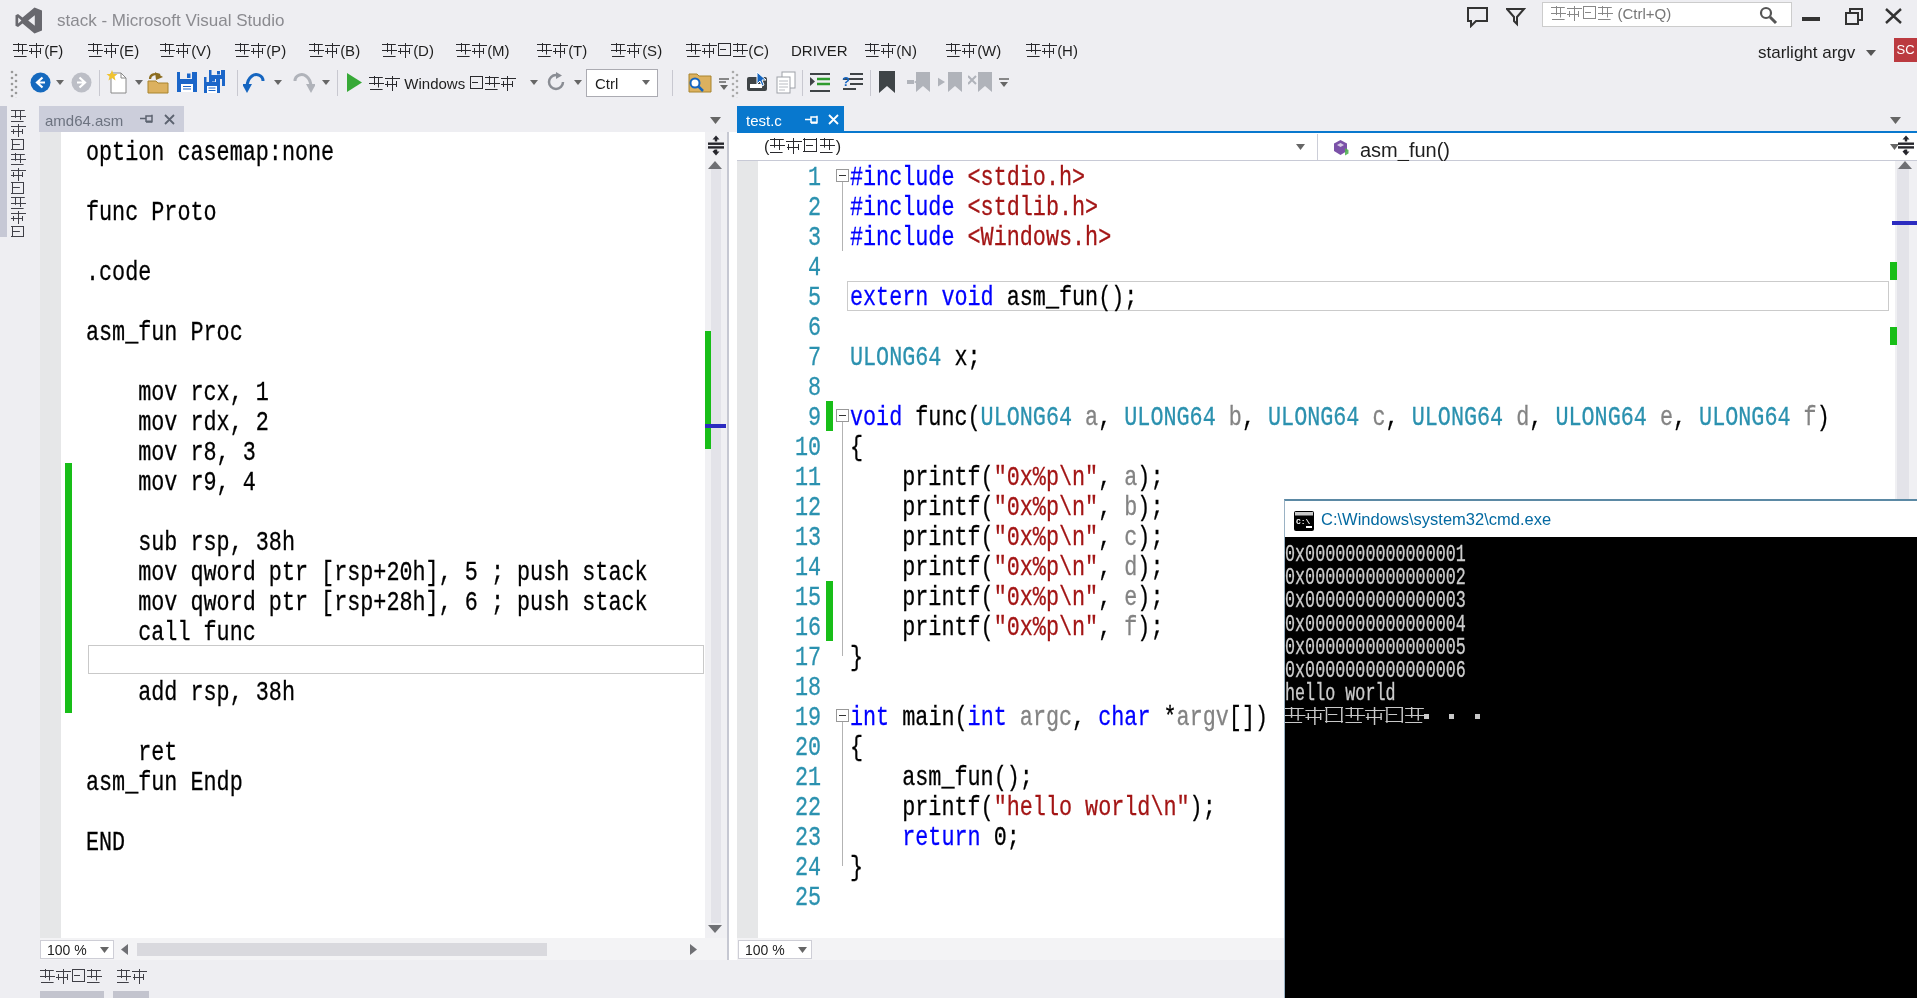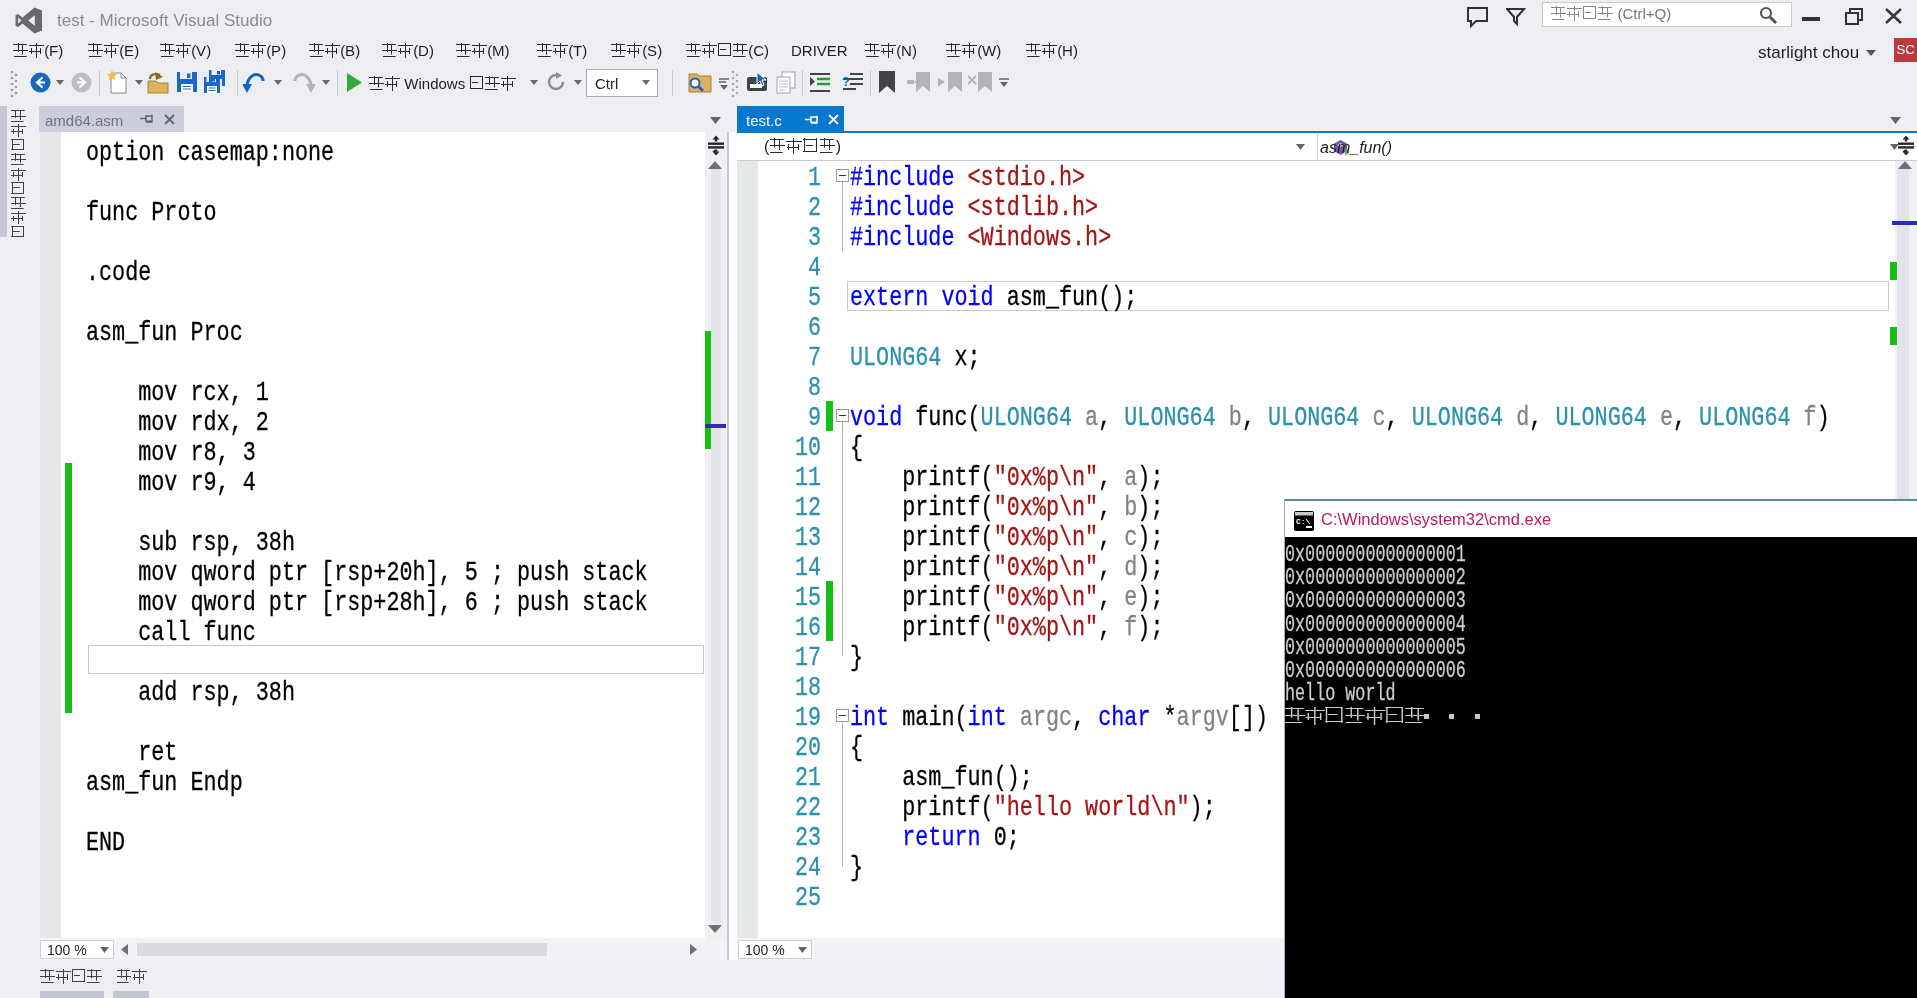--- a/index.html
+++ b/index.html
@@ -32,21 +32,21 @@
 .p{color:#838383;}
 .ln{color:#2b91af;}
 
 .ui{font-size:15px;color:#1e1e1e;white-space:nowrap;}
 </style></head>
 <body>
 
 <svg class="abs" style="left:15px;top:7px" width="28" height="27" viewBox="0 0 28 27">
 <path fill="#68686e" d="M19.5 0.5 L27 3.5 L27 23.5 L19.5 26.5 L7.5 16.5 L3 20 L0.5 18.8 L0.5 8.2 L3 7 L7.5 10.5 Z M3.2 10.5 L3.2 16.5 L6.4 13.5 Z M19.8 8.2 L13.2 13.5 L19.8 18.8 Z"></path>
 </svg>
-<div class="abs" style="left:57px;top:11px;font-size:17px;color:#8b8b90;">test - Microsoft Visual Studio</div>
+<div class="abs" style="left:57px;top:11px;font-size:17px;color:#8b8b90;">stack - Microsoft Visual Studio</div>
 
 <svg class="abs" style="left:1466px;top:6px" width="24" height="22" viewBox="0 0 24 22">
 <path fill="none" stroke="#333" stroke-width="2" d="M2 2 H21 V15 H10 L5 20 V15 H2 Z"></path>
 </svg>
 <svg class="abs" style="left:1506px;top:7px" width="20" height="20" viewBox="0 0 20 20">
 <path fill="none" stroke="#333" stroke-width="2" d="M1 2 H18 L11 10 L11 17 L8 14 L8 10 Z"></path>
 </svg>
 <div class="abs" style="left:1542px;top:2px;width:248px;height:23px;background:#fff;border:1px solid #ccc;"></div>
 <div class="abs zc" style="left:1551px;top:5px;font-size:15px;color:#777;--g:#888;"><span class="z"></span><span class="z v2"></span><span class="z v3"></span><span class="z"></span> (Ctrl+Q)</div>
 <svg class="abs" style="left:1758px;top:5px" width="20" height="20" viewBox="0 0 20 20">
@@ -69,21 +69,21 @@
 <div class="abs ui" style="left:382px;top:42px;--g:#2a2a2e;"><span class="z "></span><span class="z v2"></span>(D)</div>
 <div class="abs ui" style="left:456px;top:42px;--g:#2a2a2e;"><span class="z "></span><span class="z v2"></span>(M)</div>
 <div class="abs ui" style="left:537px;top:42px;--g:#2a2a2e;"><span class="z "></span><span class="z v2"></span>(T)</div>
 <div class="abs ui" style="left:611px;top:42px;--g:#2a2a2e;"><span class="z "></span><span class="z v2"></span>(S)</div>
 <div class="abs ui" style="left:686px;top:42px;--g:#2a2a2e;"><span class="z "></span><span class="z v2"></span><span class="z v3"></span><span class="z "></span>(C)</div>
 <div class="abs ui" style="left:791px;top:42px;--g:#2a2a2e;">DRIVER</div>
 <div class="abs ui" style="left:865px;top:42px;--g:#2a2a2e;"><span class="z "></span><span class="z v2"></span>(N)</div>
 <div class="abs ui" style="left:946px;top:42px;--g:#2a2a2e;"><span class="z "></span><span class="z v2"></span>(W)</div>
 <div class="abs ui" style="left:1026px;top:42px;--g:#2a2a2e;"><span class="z "></span><span class="z v2"></span>(H)</div>
 
-<div class="abs" style="left:1758px;top:43px;font-size:17px;color:#1e1e1e;">starlight chou</div>
+<div class="abs" style="left:1758px;top:43px;font-size:17px;color:#1e1e1e;">starlight argv</div>
 <svg class="abs" style="left:1866px;top:50px" width="10" height="6" viewBox="0 0 10 6">
     <path fill="#555" d="M0 0 H10 L5 6 Z"></path>
   </svg>
 <div class="abs" style="left:1894px;top:38px;width:23px;height:24px;background:#bb3a40;color:#fff;font-size:13px;text-align:center;line-height:24px;">SC</div>
 
 <div id="toolbar"></div>
 
 <div class="abs" style="left:0px;top:106px;width:7px;height:131px;background:#c6c8d5;"></div>
 <div class="abs" id="verttab" style="left:11px;top:108px;--g:#3e3e46;">
     <div class="z " style="display:block;width:15px;height:13px;font-size:15px;margin:1.5px 0 0 0;"></div>
@@ -195,21 +195,21 @@
 <div class="abs" style="left:764px;top:138px;font-size:16px;color:#1e1e1e;--g:#2a2a2e;">(<span class="z"></span><span class="z v2"></span><span class="z v3"></span><span class="z"></span>)</div>
 <svg class="abs" style="left:1296px;top:144px" width="9" height="6" viewBox="0 0 9 6">
     <path fill="#666" d="M0 0 H9 L4.5 6 Z"></path>
   </svg>
 <div class="abs" style="left:1317px;top:134px;width:1px;height:26px;background:#ccced8;"></div>
 <svg class="abs" style="left:1332px;top:139px" width="17" height="17" viewBox="0 0 17 17">
 <path fill="#7b52a8" d="M8.5 1 L15 4.5 L15 12 L8.5 16 L2 12 L2 4.5 Z"></path>
     <path fill="#fff" d="M8.5 4 L12 6 L8.5 8 L5 6 Z" opacity="0.7"></path>
     <path fill="#52b152" d="M13 9 L16.5 11 L16.5 14.5 L13 16.5 Z" opacity="0.9"></path>
 </svg>
-<div class="abs" style="left:1320px;top:139px;font-size:16px;color:#1e1e1e;font-style:italic;">asm_fun()</div>
+<div class="abs" style="left:1360px;top:139px;font-size:20px;color:#1e1e1e;">asm_fun()</div>
 <svg class="abs" style="left:1890px;top:144px" width="9" height="6" viewBox="0 0 9 6">
     <path fill="#666" d="M0 0 H9 L4.5 6 Z"></path>
   </svg>
 <svg class="abs" style="left:1890px;top:117px" width="11" height="7" viewBox="0 0 11 7">
     <path fill="#666" d="M0 0 H11 L5.5 7 Z"></path>
   </svg>
 
 <div class="abs" style="left:737px;top:161px;width:1158px;height:777px;background:#fff;"></div>
 <div class="abs" style="left:737px;top:161px;width:21px;height:777px;background:#e6e7e8;"></div>
 
@@ -307,21 +307,21 @@
 <div class="abs" style="left:113px;top:991px;width:36px;height:7px;background:#c3c4ce;"></div>
 
 <div class="abs" style="left:1284px;top:499px;width:633px;height:499px;background:#000;border-top:2px solid #5b89a4;border-left:1px solid #9ab2c4;box-sizing:border-box;"></div>
 <div class="abs" style="left:1285px;top:501px;width:632px;height:36px;background:#fff;"></div>
 <svg class="abs" style="left:1294px;top:511px" width="20" height="20" viewBox="0 0 20 20">
 <rect x="0" y="0" width="20" height="20" rx="2" fill="#000"></rect>
 <rect x="1" y="1" width="18" height="3.5" fill="#c8c8c8"></rect>
 <text x="2" y="13" font-size="8" fill="#fff" font-family="Liberation Mono,monospace" font-weight="bold">C:\</text>
 <rect x="12" y="15" width="6" height="2" fill="#fff"></rect>
 </svg>
-<div class="abs" style="left:1321px;top:510px;font-size:16.5px;color:#be185d;text-align:right;">C:\Windows\system32\cmd.exe</div>
+<div class="abs" style="left:1321px;top:510px;font-size:16.5px;color:#0369a1;text-align:right;">C:\Windows\system32\cmd.exe</div>
 <pre class="code abs" id="console" style="left:1285px;top:544px;font-size:23px;line-height:23.2px;transform:scaleX(0.728);color:#cccccc;--g:#c8c8c8;">0x0000000000000001
 0x0000000000000002
 0x0000000000000003
 0x0000000000000004
 0x0000000000000005
 0x0000000000000006
 hello world
 <span class="z " style="width:27.5px;height:18px;margin:0;vertical-align:-0.06em;"></span><span class="z v2" style="width:27.5px;height:18px;margin:0;vertical-align:-0.06em;"></span><span class="z v3" style="width:27.5px;height:18px;margin:0;vertical-align:-0.06em;"></span><span class="z " style="width:27.5px;height:18px;margin:0;vertical-align:-0.06em;"></span><span class="z v2" style="width:27.5px;height:18px;margin:0;vertical-align:-0.06em;"></span><span class="z v3" style="width:27.5px;height:18px;margin:0;vertical-align:-0.06em;"></span><span class="z " style="width:27.5px;height:18px;margin:0;vertical-align:-0.06em;"></span></pre>
 
 <style>

